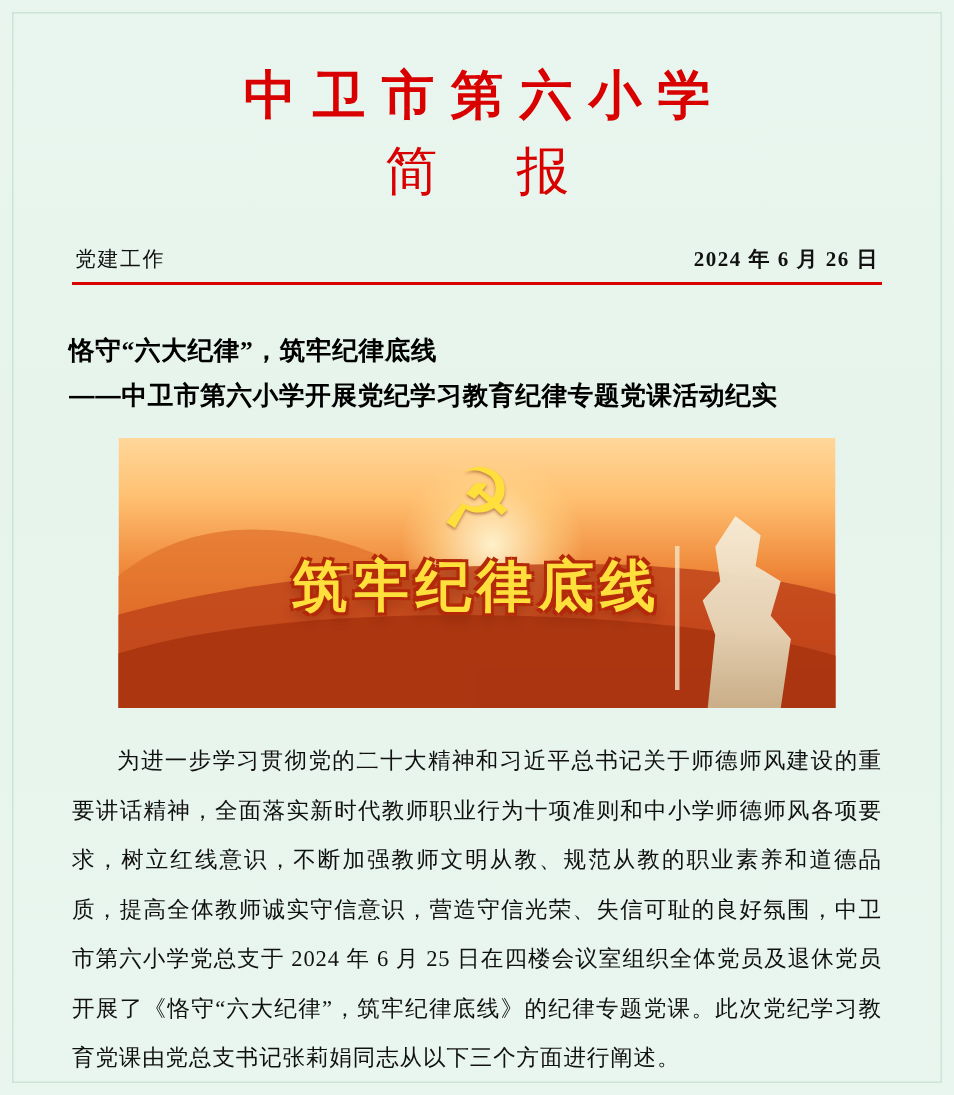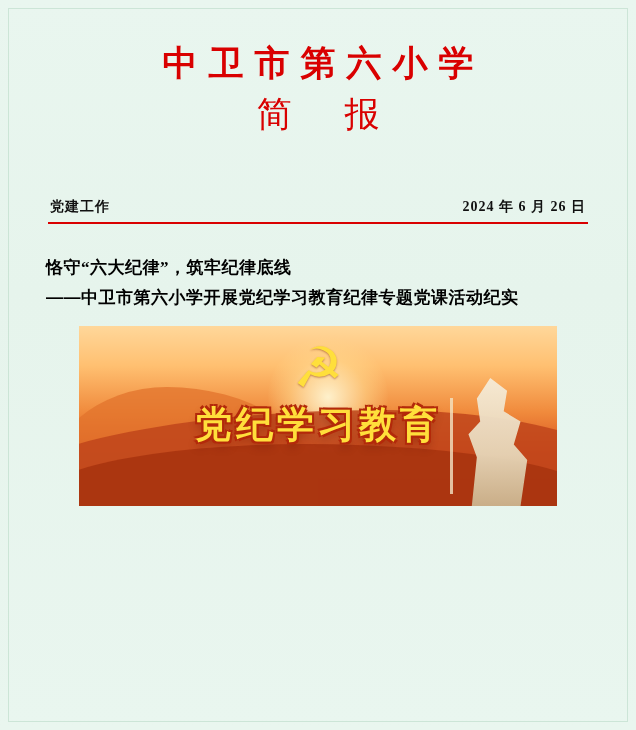--- a/index.html
+++ b/index.html
@@ -58,32 +58,31 @@
   }
   .meta-row {
     display: flex;
     align-items: flex-end;
     justify-content: space-between;
     margin-top: 24px;
     padding: 0 4px 6px 4px;
   }
   .meta-left {
     font-family: "Liberation Serif", serif;
-    font-weight: bold;
+    font-weight: normal;
     font-size: 14px;
     color: #111;
     letter-spacing: 1px;
   }
   .meta-right {
     font-family: "Liberation Serif", serif;
     font-weight: bold;
     font-size: 14px;
     color: #111;
     letter-spacing: 1px;
-    margin-top: 34px;
   }
   .rule {
     height: 2px;
     background: #d90000;
     margin: 0 2px;
   }
   .title-block {
     text-align: left;
     margin-top: 30px;
   }
@@ -243,18 +242,19 @@
 
     <div class="figure">
       <div class="fig-sky"></div>
       <div class="fig-sun"></div>
       <div class="fig-ridge-left"></div>
       <div class="fig-dune"></div>
       <div class="fig-dune2"></div>
       <div class="fig-flagpole"></div>
       <div class="fig-statue"></div>
       <div class="fig-emblem">☭</div>
-      <div class="fig-text">党纪学习教育</div>
-    </div>
-
+      <div class="fig-text">筑牢纪律底线</div>
+    </div>
+
+    <div class="body-text">为进一步学习贯彻党的二十大精神和习近平总书记关于师德师风建设的重要讲话精神，全面落实新时代教师职业行为十项准则和中小学师德师风各项要求，树立红线意识，不断加强教师文明从教、规范从教的职业素养和道德品质，提高全体教师诚实守信意识，营造守信光荣、失信可耻的良好氛围，中卫市第六小学党总支于 2024 年 6 月 25 日在四楼会议室组织全体党员及退休党员开展了《恪守“六大纪律”，筑牢纪律底线》的纪律专题党课。此次党纪学习教育党课由党总支书记张莉娟同志从以下三个方面进行阐述。</div>
 
   </div>
 </div>
 
 </body></html>

